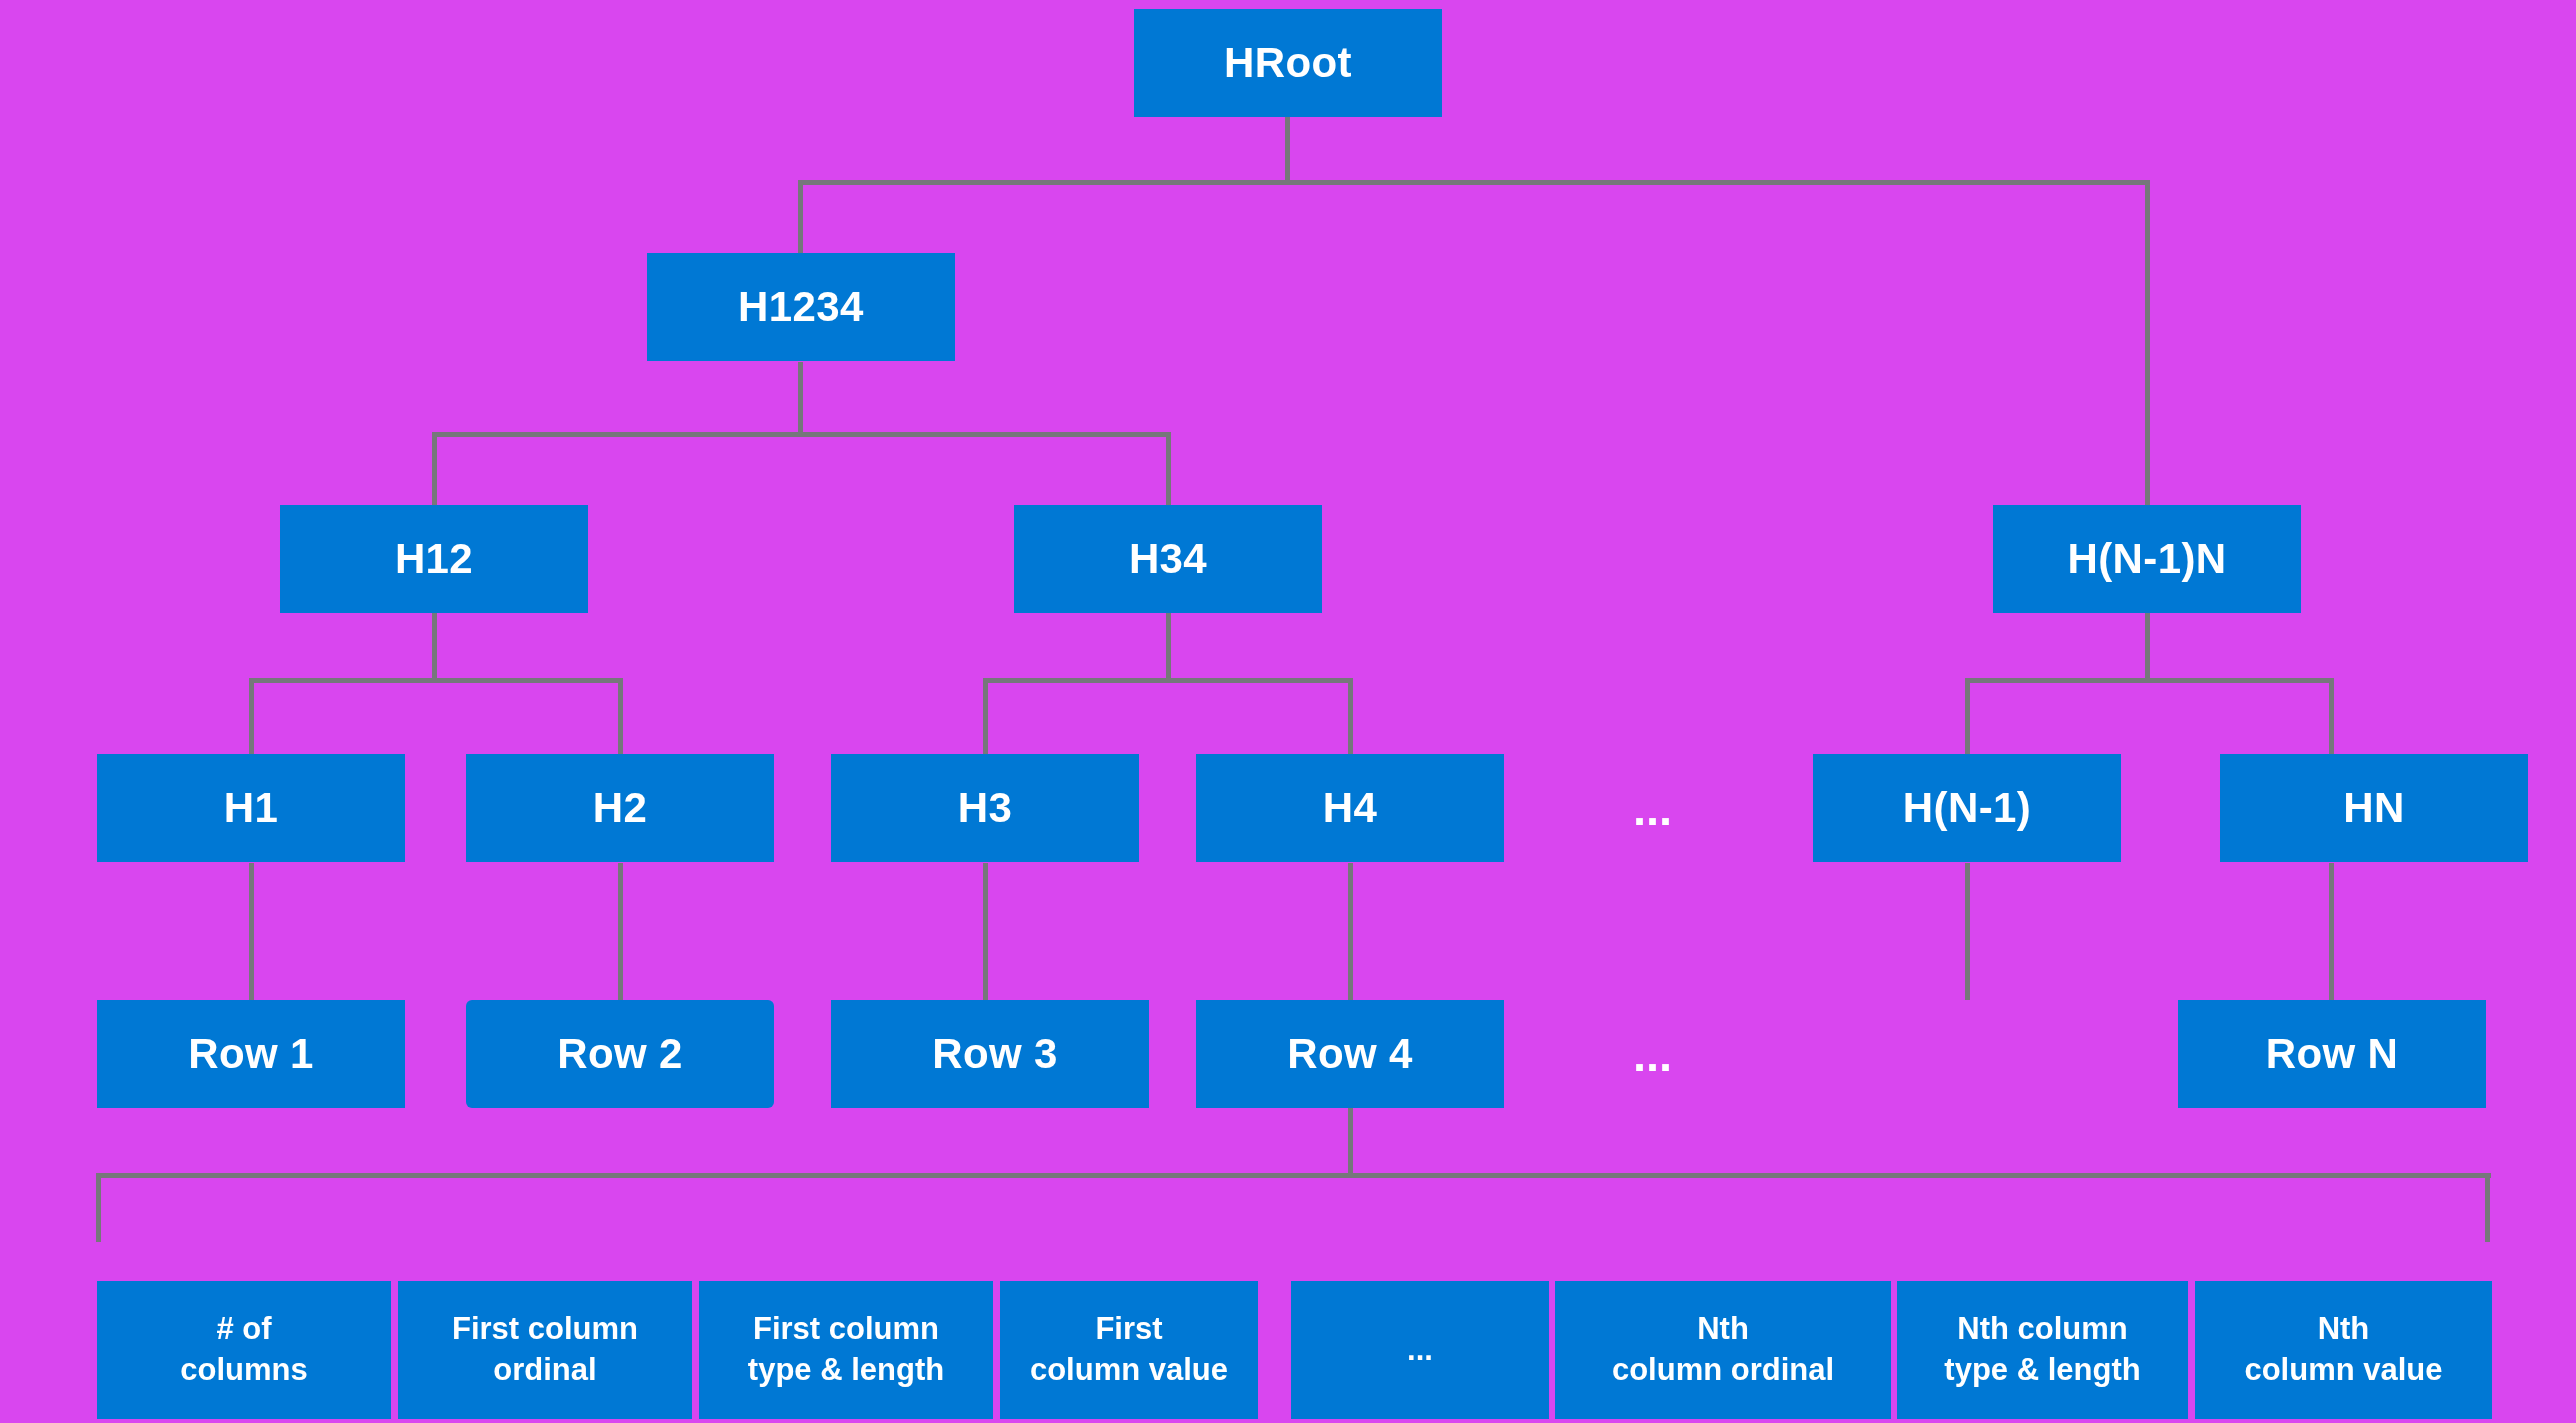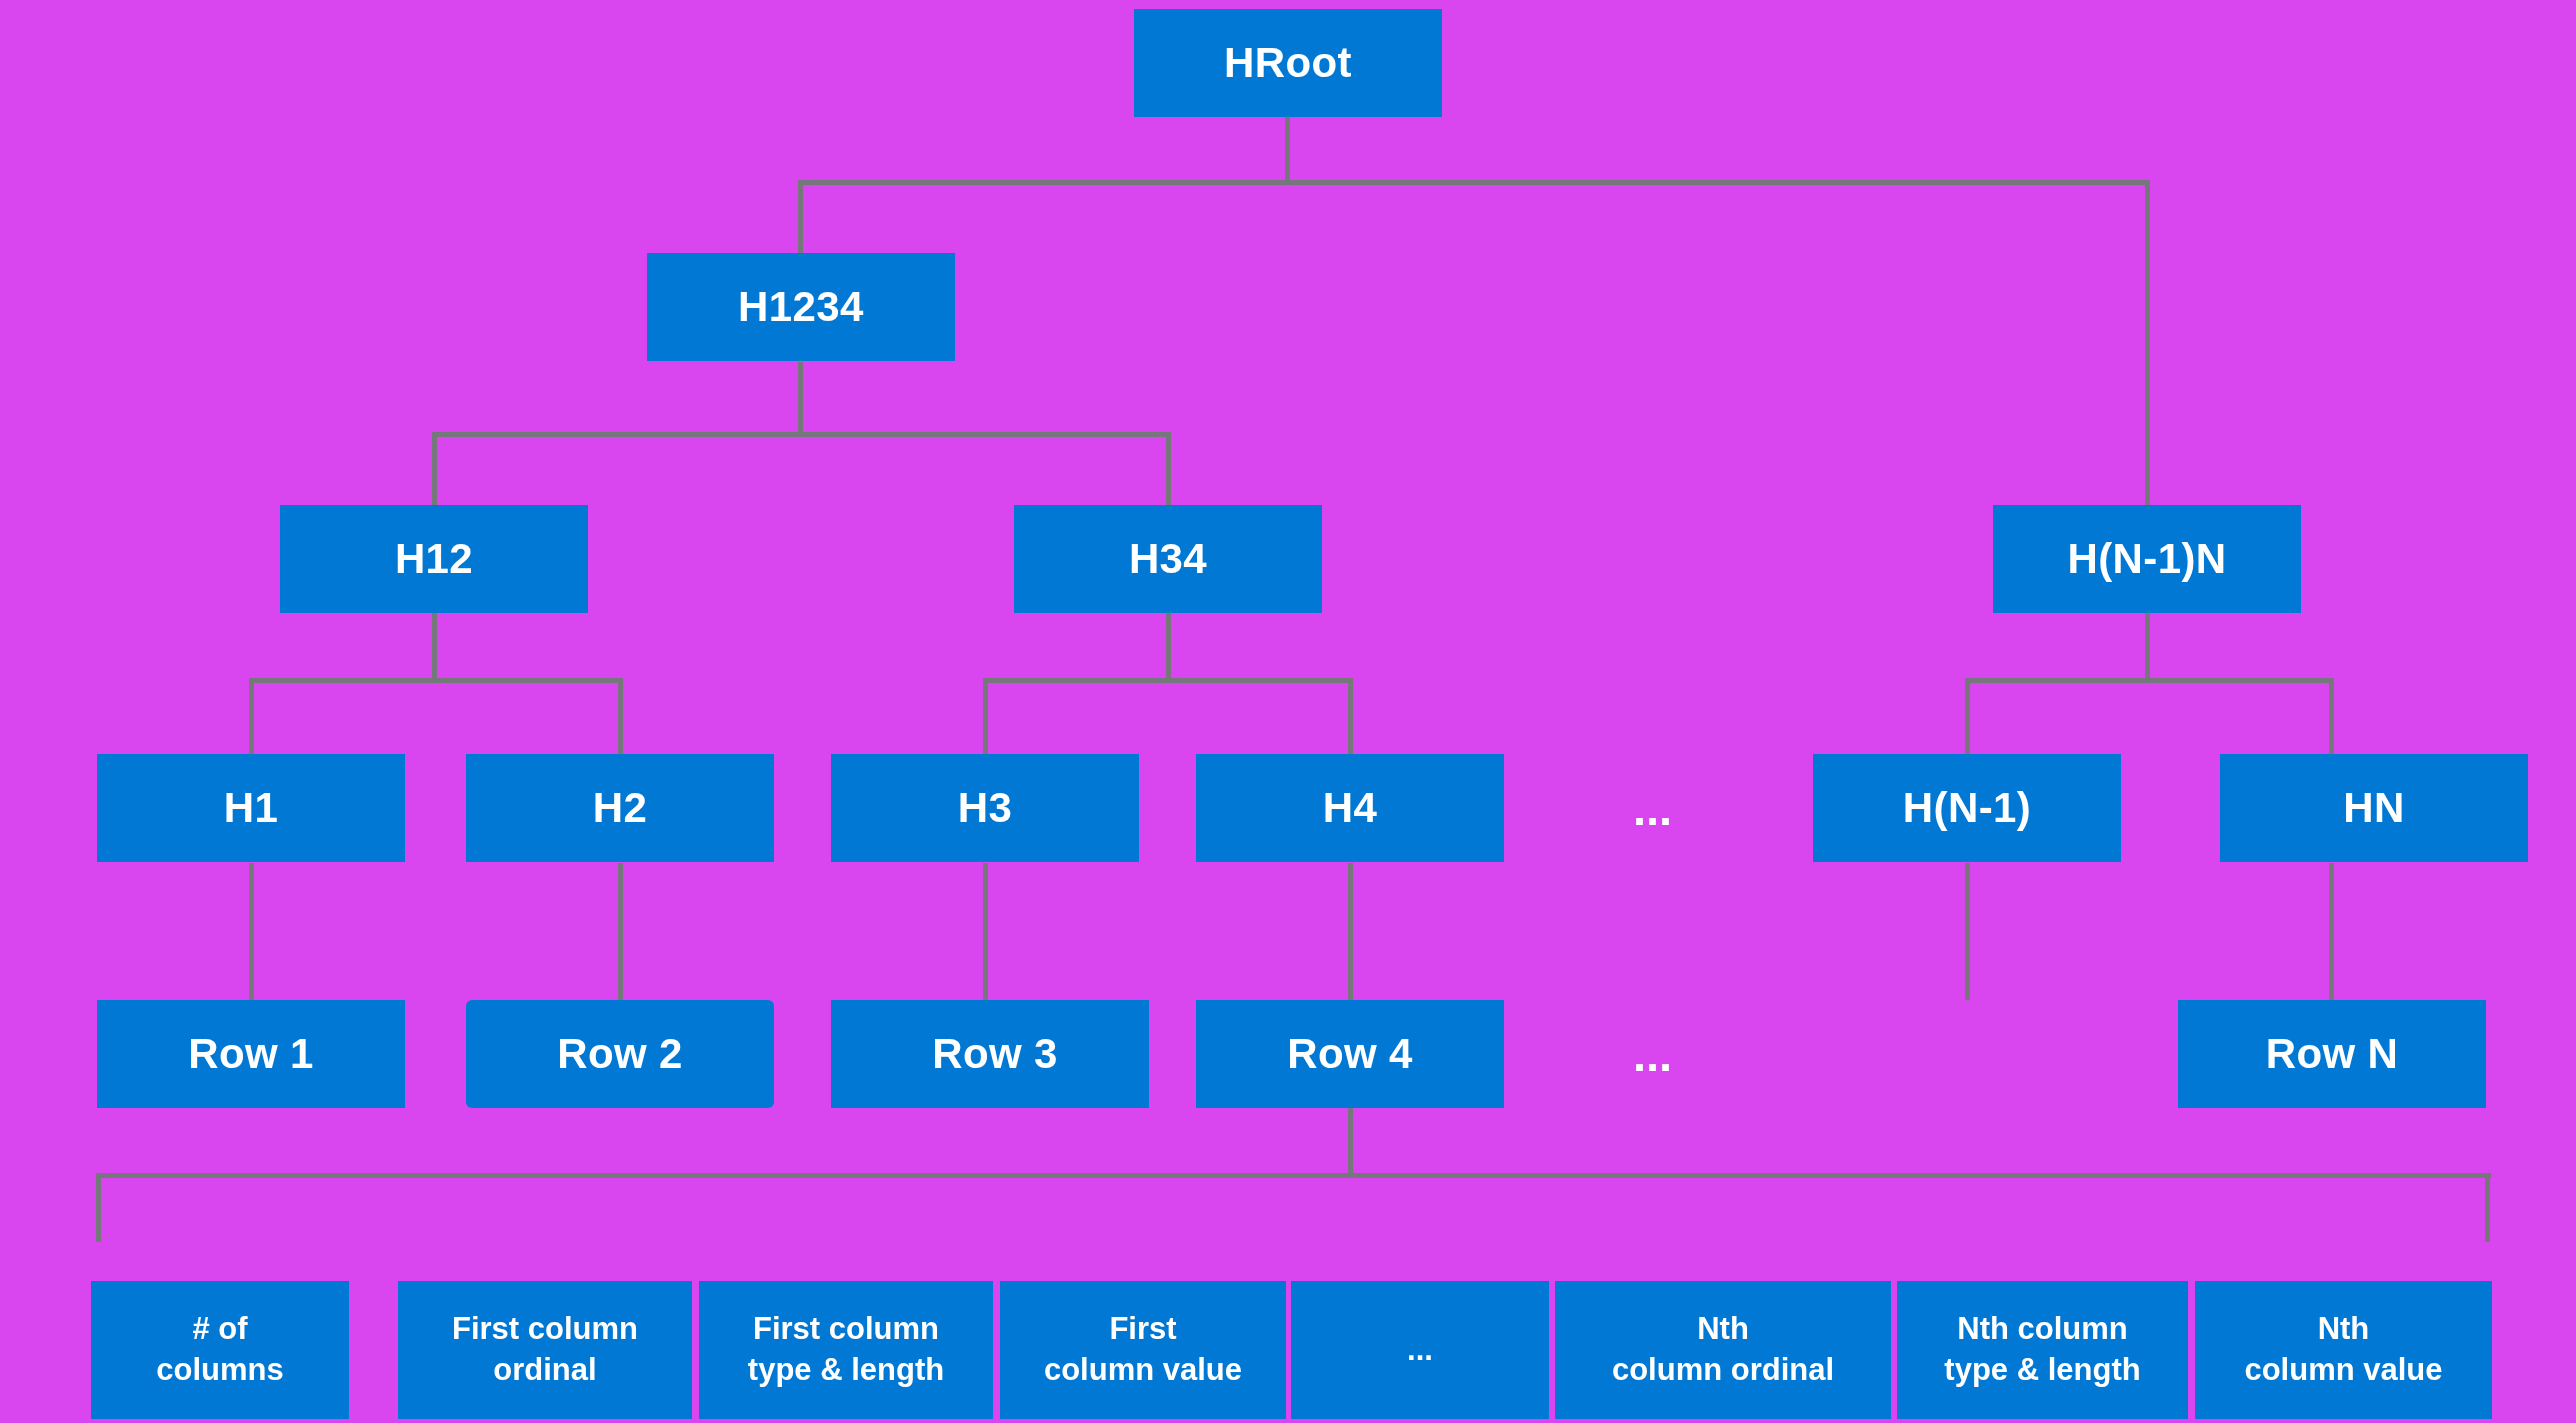--- a/index.html
+++ b/index.html
@@ -117,27 +117,27 @@
   <div class="node" style="left:1813px;top:754px;">H(N-1)</div>
   <div class="node" style="left:2178px;top:754px;margin-left:42px;">HN</div>
 
   <div class="node" style="left:97px;top:1000px;">Row 1</div>
   <div class="node" style="left:466px;top:1000px;border-radius:6px;">Row 2</div>
   <div class="node" style="left:831px;top:1000px;padding-left:10px;">Row 3</div>
   <div class="node" style="left:1196px;top:1000px;">Row 4</div>
   <div class="dots" style="left:1593px;top:1000px;">...</div>
   <div class="node" style="left:2178px;top:1000px;">Row N</div>
 
-  <div class="cell" style="left:91px;width:258px;"># of
+  <div class="cell" style="left:97px;width:294px;"># of
 columns</div>
   <div class="cell" style="left:398px;width:294px;">First column
 ordinal</div>
   <div class="cell" style="left:699px;width:294px;">First column
 type &amp; length</div>
-  <div class="cell" style="left:1000px;width:286px;">First
+  <div class="cell" style="left:1000px;width:258px;">First
 column value</div>
   <div class="cell" style="left:1291px;width:258px;">...</div>
   <div class="cell" style="left:1555px;width:336px;">Nth
 column ordinal</div>
   <div class="cell" style="left:1897px;width:291px;">Nth column
 type &amp; length</div>
   <div class="cell" style="left:2195px;width:297px;">Nth
 column value</div>
 
 </div>

